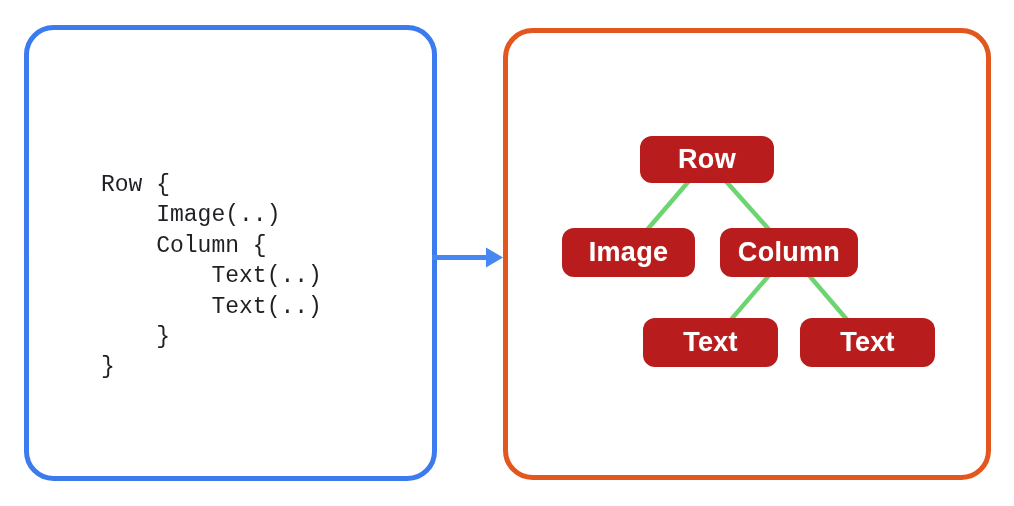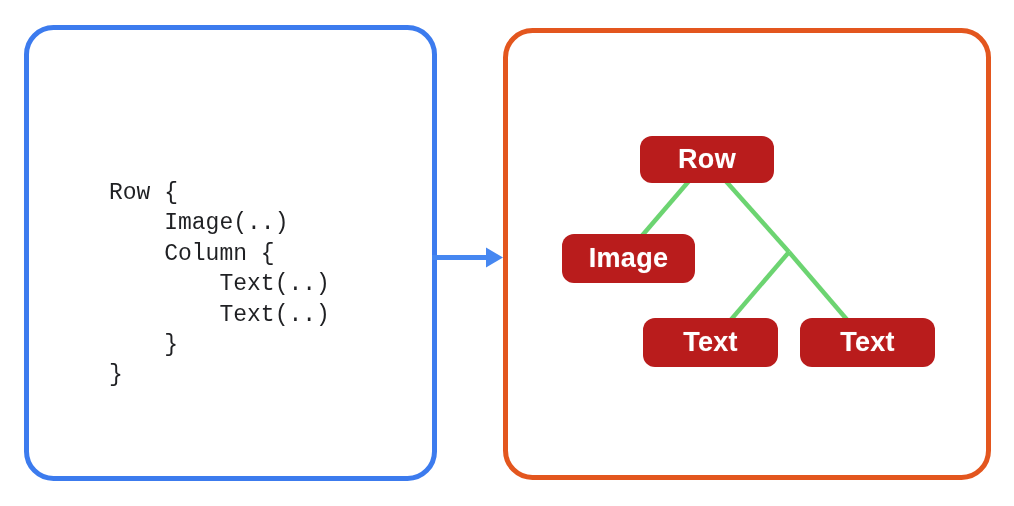--- a/index.html
+++ b/index.html
@@ -18,21 +18,21 @@
   .artwork {
     position: absolute;
     left: 0;
     top: 0;
     z-index: 1;
   }
   .code-block {
     position: absolute;
     left: 101px;
     top: 170px;
-    margin: 8px;
+    margin: 0;
     z-index: 2;
     font-family: "Liberation Mono", "DejaVu Sans Mono", monospace;
     font-size: 23px;
     line-height: 30.4px;
     font-weight: 500;
     color: #1f2023;
     white-space: pre;
   }
   .tree-node {
     position: absolute;
@@ -42,21 +42,21 @@
     justify-content: center;
     background: #b91c1c;
     border-radius: 12px;
     color: #ffffff;
     font-size: 27px;
     font-weight: 600;
     letter-spacing: 0.3px;
     text-shadow: 0 0 1px rgba(255,255,255,0.35);
   }
   .node-row    { left: 640px; top: 136px; width: 134px; height: 47px; }
-  .node-image  { left: 562px; top: 228px; width: 133px; height: 49px; margin-top: 6px; }
+  .node-image  { left: 562px; top: 228px; width: 133px; height: 49px; }
   .node-column { left: 720px; top: 228px; width: 138px; height: 49px; }
   .node-text1  { left: 643px; top: 318px; width: 135px; height: 49px; }
   .node-text2  { left: 800px; top: 318px; width: 135px; height: 49px; }
 </style>
 </head>
 <body>
 
 <div class="canvas">
 
   <svg class="artwork" width="1014" height="506" viewBox="0 0 1014 506">
@@ -77,16 +77,17 @@
   <pre class="code-block">Row {
     Image(..)
     Column {
         Text(..)
         Text(..)
     }
 }</pre>
 
   <div class="tree-node node-row">Row</div>
   <div class="tree-node node-image">Image</div>
+  <div class="tree-node node-column">Column</div>
   <div class="tree-node node-text1">Text</div>
   <div class="tree-node node-text2">Text</div>
 
 </div>
 
 </body></html>

